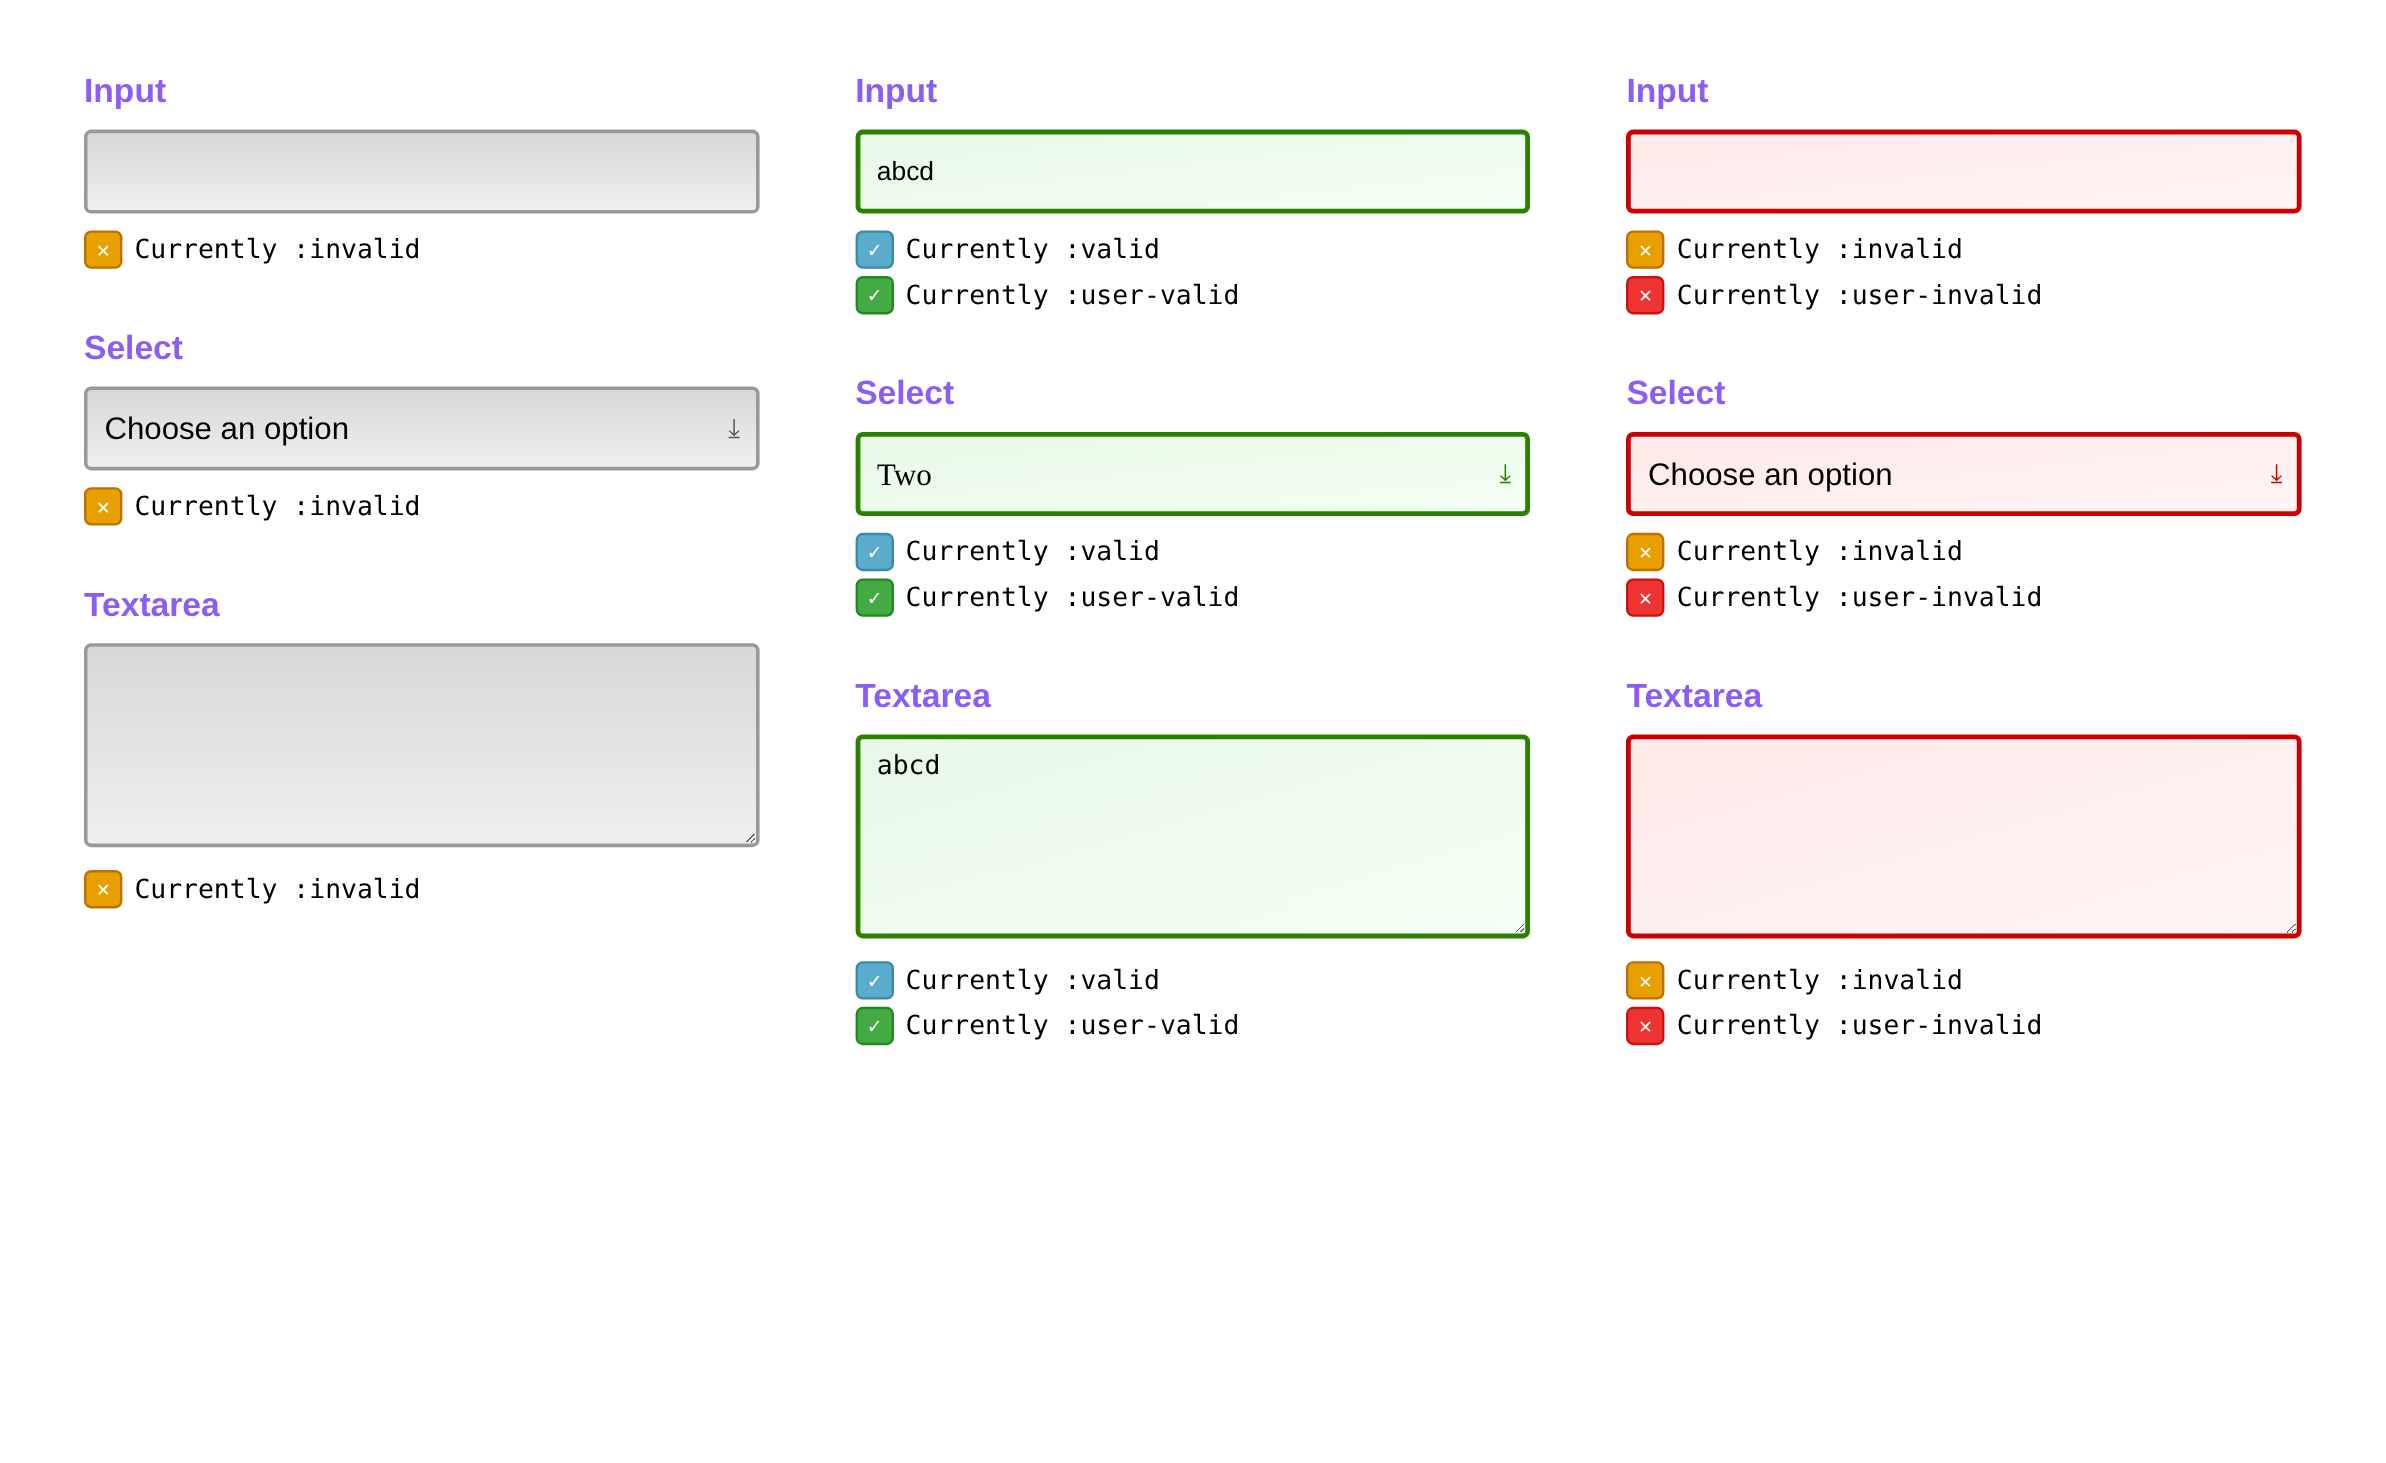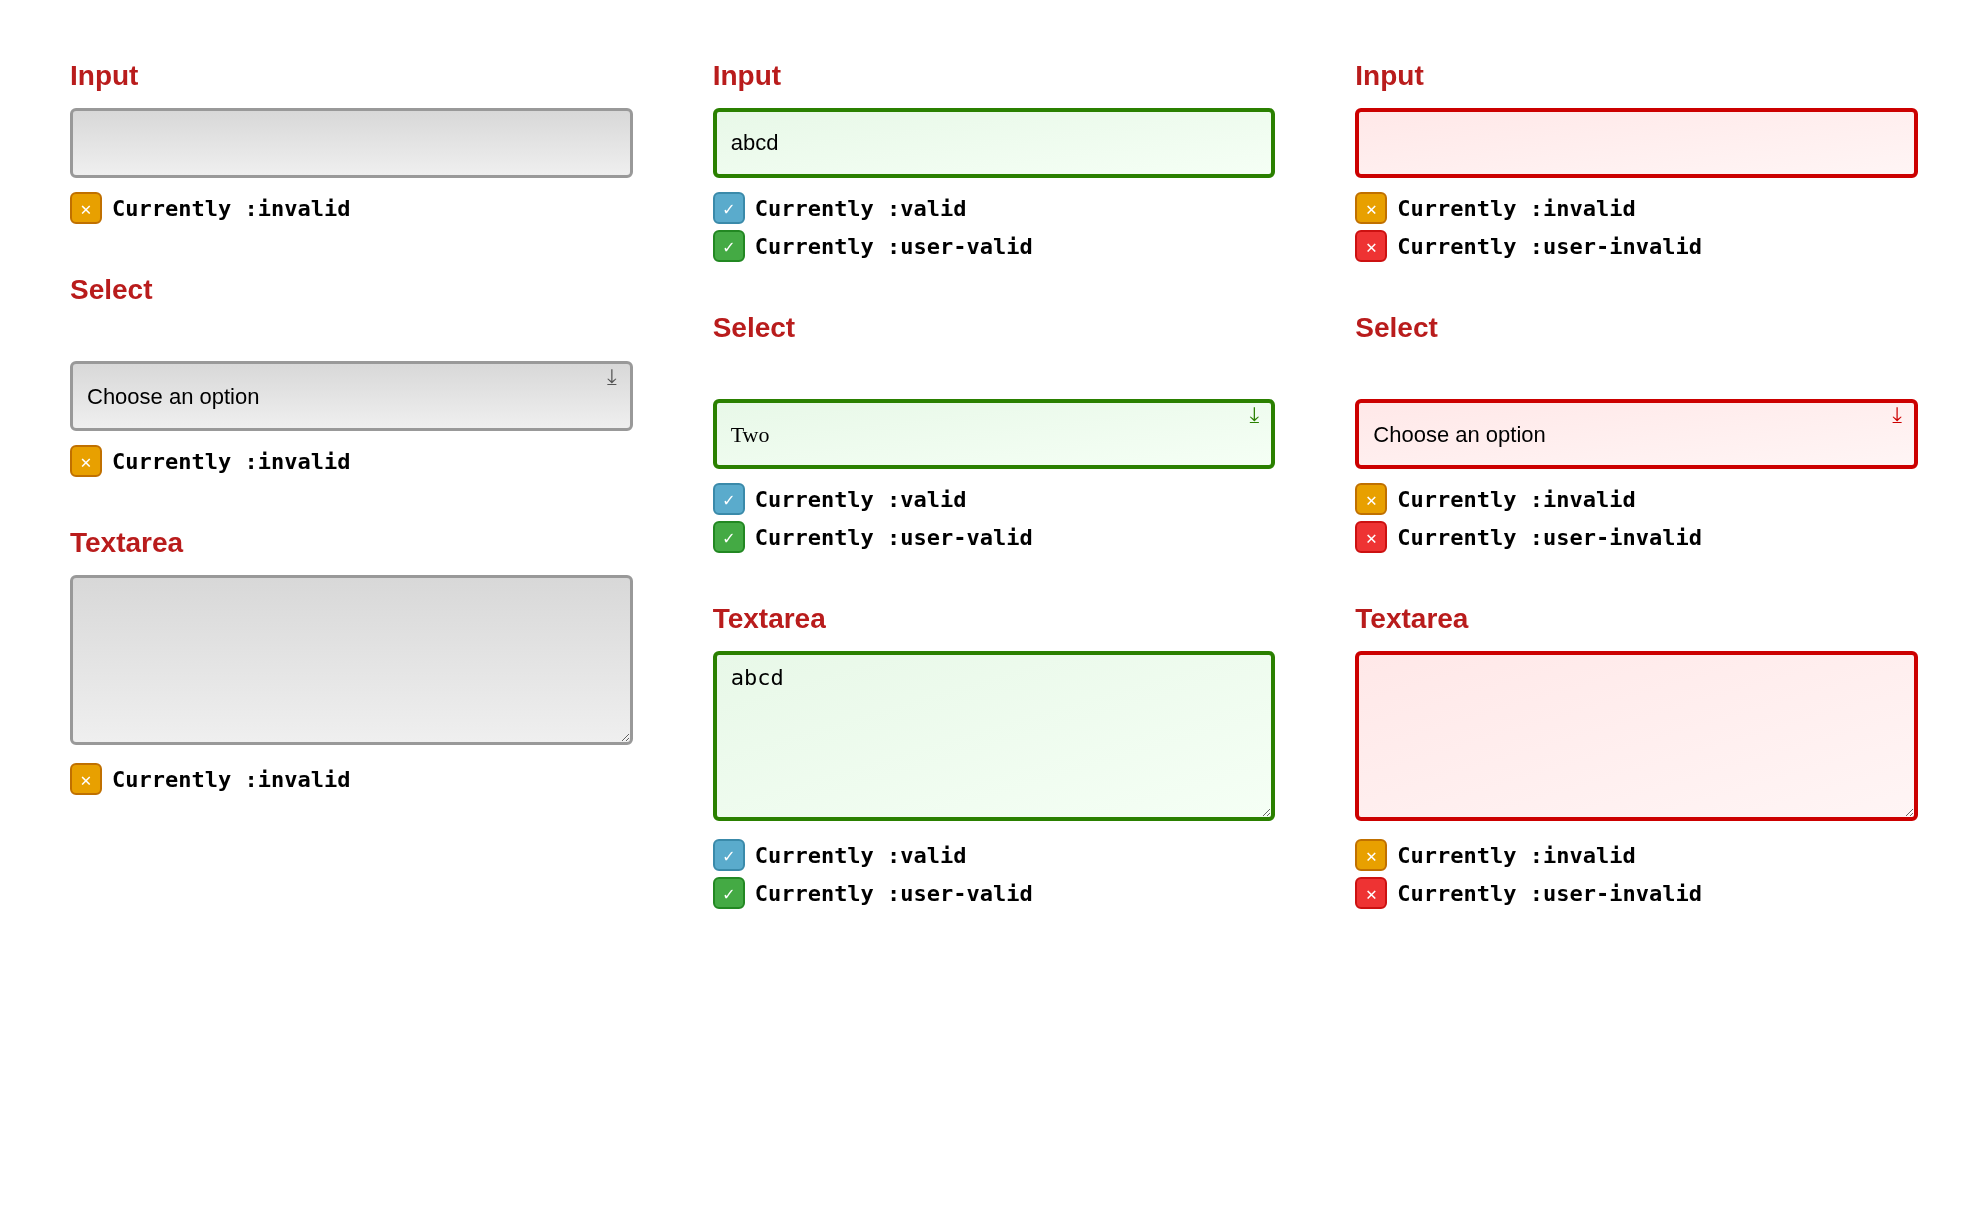--- a/index.html
+++ b/index.html
@@ -15,21 +15,21 @@
       grid-template-columns: 1fr 1fr 1fr;
       gap: 0;
     }
     .cell {
       padding: 30px 40px 40px 40px;
     }
     .section-label {
       font-size: 28px;
       font-weight: bold;
       margin-bottom: 16px;
-      color: #b91c1c;
+      color: #8b5cf6;
     }
     
     .input-field {
       width: 100%;
       height: 70px;
       font-size: 22px;
       padding: 10px 14px;
       border-radius: 6px;
       border: 3px solid #aaa;
       background: linear-gradient(to bottom, #d8d8d8, #f0f0f0);
@@ -49,28 +49,27 @@
     }
 
     
     .select-wrapper {
       position: relative;
       width: 100%;
     }
     .select-field {
       width: 100%;
       height: 70px;
-      font-size: 22px;
+      font-size: 26px;
       padding: 10px 50px 10px 14px;
       border-radius: 6px;
       appearance: none;
       -webkit-appearance: none;
       outline: none;
       cursor: pointer;
-      margin-top: 39px;
     }
     .select-field.neutral-state {
       border: 3px solid #999;
       background: linear-gradient(to bottom, #d8d8d8, #efefef);
     }
     .select-field.valid-state {
       border: 4px solid #2a8000;
       background: linear-gradient(to bottom right, #e8f8e8, #f5fff5);
       font-family: Liberation Serif, serif;
     }
@@ -153,21 +152,20 @@
       border: 2px solid #228822;
     }
     .badge-red {
       background: #ee3333;
       color: #fff;
       border: 2px solid #cc1111;
     }
     .status-text {
       font-family: monospace;
       font-size: 22px;
-      font-weight: bold;
     }
   </style>
 </head>
 <body>
 
 <div class="grid">
 
   <div class="cell">
 
     <div>

